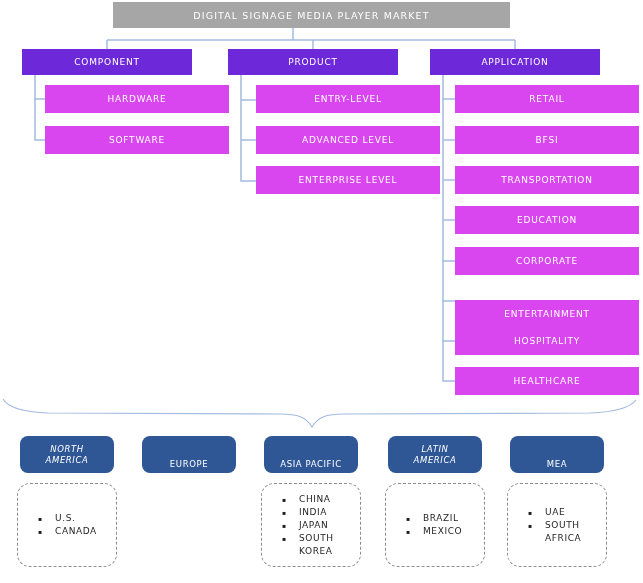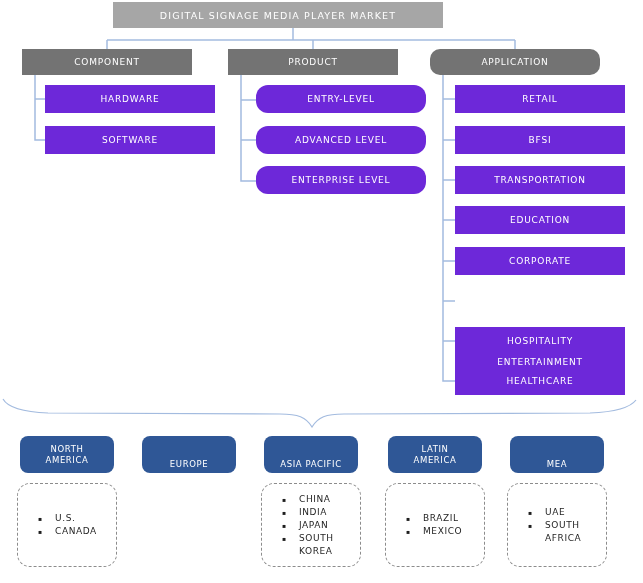--- a/index.html
+++ b/index.html
@@ -20,45 +20,45 @@
   .box {
     position: absolute;
     display: flex;
     align-items: center;
     justify-content: center;
     text-align: center;
     color: #ffffff;
     text-transform: uppercase;
   }
   .title-box {
-    left: 113px; top: 2px; width: 330px; height: 26px;
+    left: 113px; top: 2px; width: 397px; height: 26px;
     background: #a6a6a6;
     font-size: 9.5px;
     letter-spacing: 1.1px;
   }
   .level2-box {
     top: 49px; width: 170px; height: 26px;
-    background: #737373;
-    font-size: 9px;
-    letter-spacing: 0.8px;
-  }
-  .l2-0 { left: 22px; }
-  .l2-1 { left: 228px; }
-  .l2-2 { left: 430px; border-radius: 10px; }
-  .leaf-box {
-    width: 170px; height: 28px;
     background: #6d28d9;
     font-size: 9px;
     letter-spacing: 0.8px;
   }
+  .l2-0 { left: 22px; }
+  .l2-1 { left: 228px; }
+  .l2-2 { left: 430px; }
+  .leaf-box {
+    width: 184px; height: 28px;
+    background: #d946ef;
+    font-size: 9px;
+    letter-spacing: 0.8px;
+  }
   .col0 .leaf-box { left: 45px; }
-  .col1 .leaf-box { left: 256px; border-radius: 12px; }
+  .col1 .leaf-box { left: 256px; }
   .col2 .leaf-box { left: 455px; }
   .r0 { top: 85px; } .r1 { top: 126px; } .r2 { top: 166px; } .r3 { top: 206px; text-align: right; }
-  .r4 { top: 247px; } .r5 { top: 300px; margin-top: 48px; } .r6 { top: 327px; } .r7 { top: 367px; }
+  .r4 { top: 247px; } .r5 { top: 300px; } .r6 { top: 327px; } .r7 { top: 367px; }
 
   .region-col {
     position: absolute;
     width: 102px;
     top: 436px;
     display: flex;
     flex-direction: column;
     align-items: center;
   }
   .rc0 { left: 16px; } .rc1 { left: 138px; } .rc2 { left: 260px; }
@@ -70,21 +70,21 @@
     display: flex;
     align-items: center;
     justify-content: center;
     text-align: center;
     color: #ffffff;
     font-size: 8.5px;
     letter-spacing: 0.6px;
     text-transform: uppercase;
     line-height: 11px;
   }
-  .region-col.two-line .region-box span { display: inline-block; max-width: 62px; }
+  .region-col.two-line .region-box span { display: inline-block; max-width: 62px; font-style: italic; }
   .region-col.one-line .region-box span { white-space: nowrap; margin-top: 20px; }
   .country-box {
     margin-top: 10px;
     width: 100px; height: 84px;
     border: 1px dashed #8c8c8c;
     border-radius: 13px;
     box-sizing: border-box;
     display: flex;
     flex-direction: column;
     justify-content: center;

